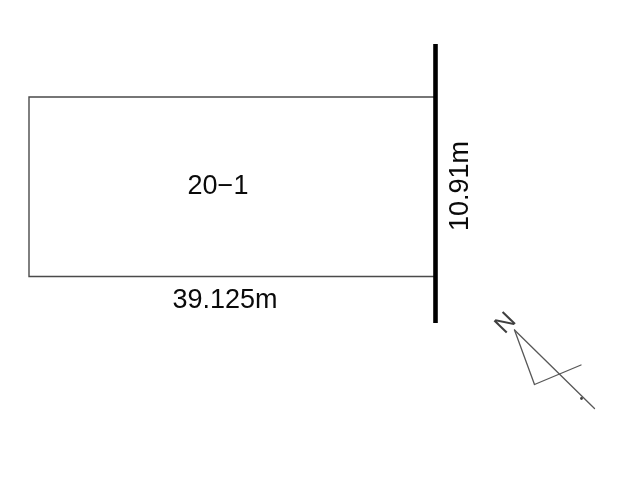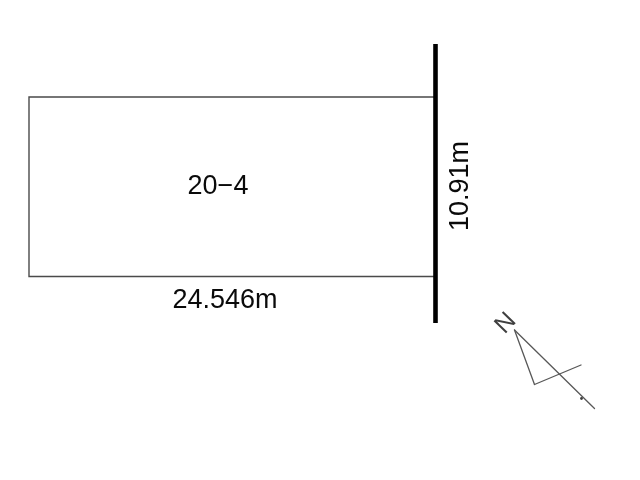--- a/index.html
+++ b/index.html
@@ -59,19 +59,19 @@
 
     <g stroke="#585858" stroke-width="1.3" fill="none" stroke-linecap="round">
       <line x1="514.5" y1="330" x2="594.5" y2="408.5"></line>
       <line x1="514.5" y1="330" x2="534.5" y2="384.5"></line>
       <line x1="534.5" y1="384.5" x2="581" y2="365"></line>
       <circle cx="581.5" cy="398.5" r="1.4" fill="#3f3f3f" stroke="none"></circle>
       <text transform="translate(505,322.5) rotate(134)" x="0" y="9" text-anchor="middle" font-size="25" fill="#3f3f3f" stroke="none" font-family="&quot;Liberation Sans&quot;, sans-serif">N</text>
     </g>
   </svg>
 
-  <div class="label" id="lot-label">20−4</div>
+  <div class="label" id="lot-label">20−1</div>
 
-  <div class="label" id="width-label">24.546m</div>
+  <div class="label" id="width-label">39.125m</div>
 
   <div class="label" id="depth-label">10.91m</div>
 
 </div>
 
 </body></html>

